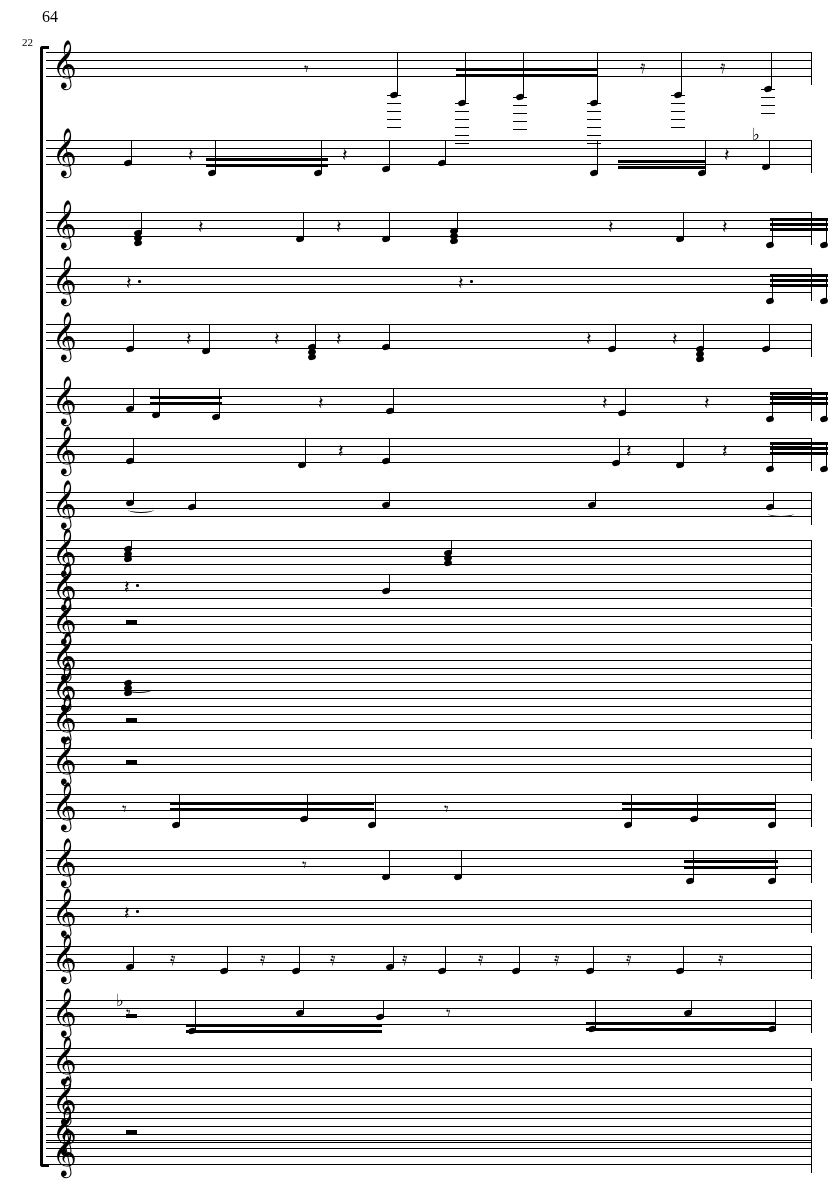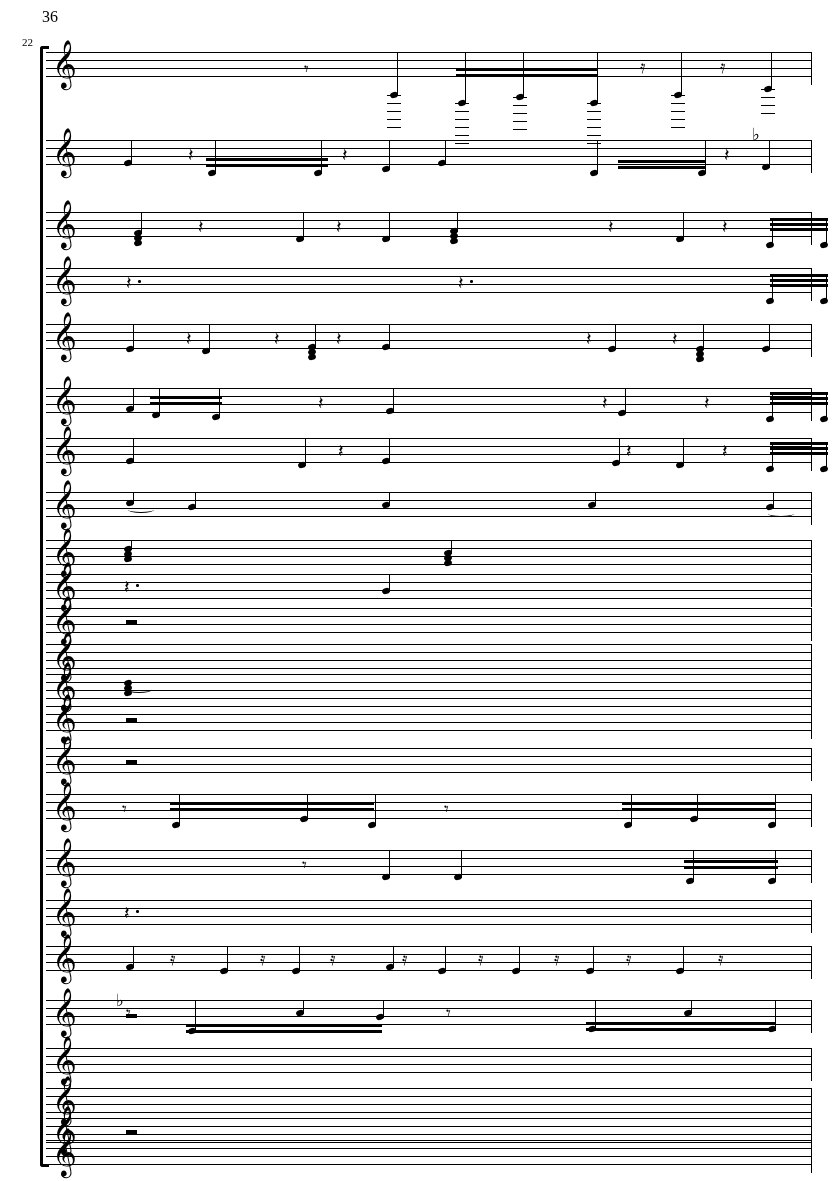--- a/index.html
+++ b/index.html
@@ -137,21 +137,21 @@
     border-bottom: 1.3px solid #000;
     border-radius: 0 0 50% 50%;
     height: 6px;
   }
 </style>
 </head>
 <body>
 
 <div id="page">
 
-  <div class="page-number">36</div>
+  <div class="page-number">64</div>
   <div class="measure-number">22</div>
 
   <div class="bracket"></div>
 
   <div id="staff-layer">
       <div class="staff" style="top: 52px;">
         <div class="lines"></div>
         <div class="clef">𝄞</div>
         <div class="endbar"></div>
         <div class="rest" style="left: 258px; top: 8px;">𝄾</div>

